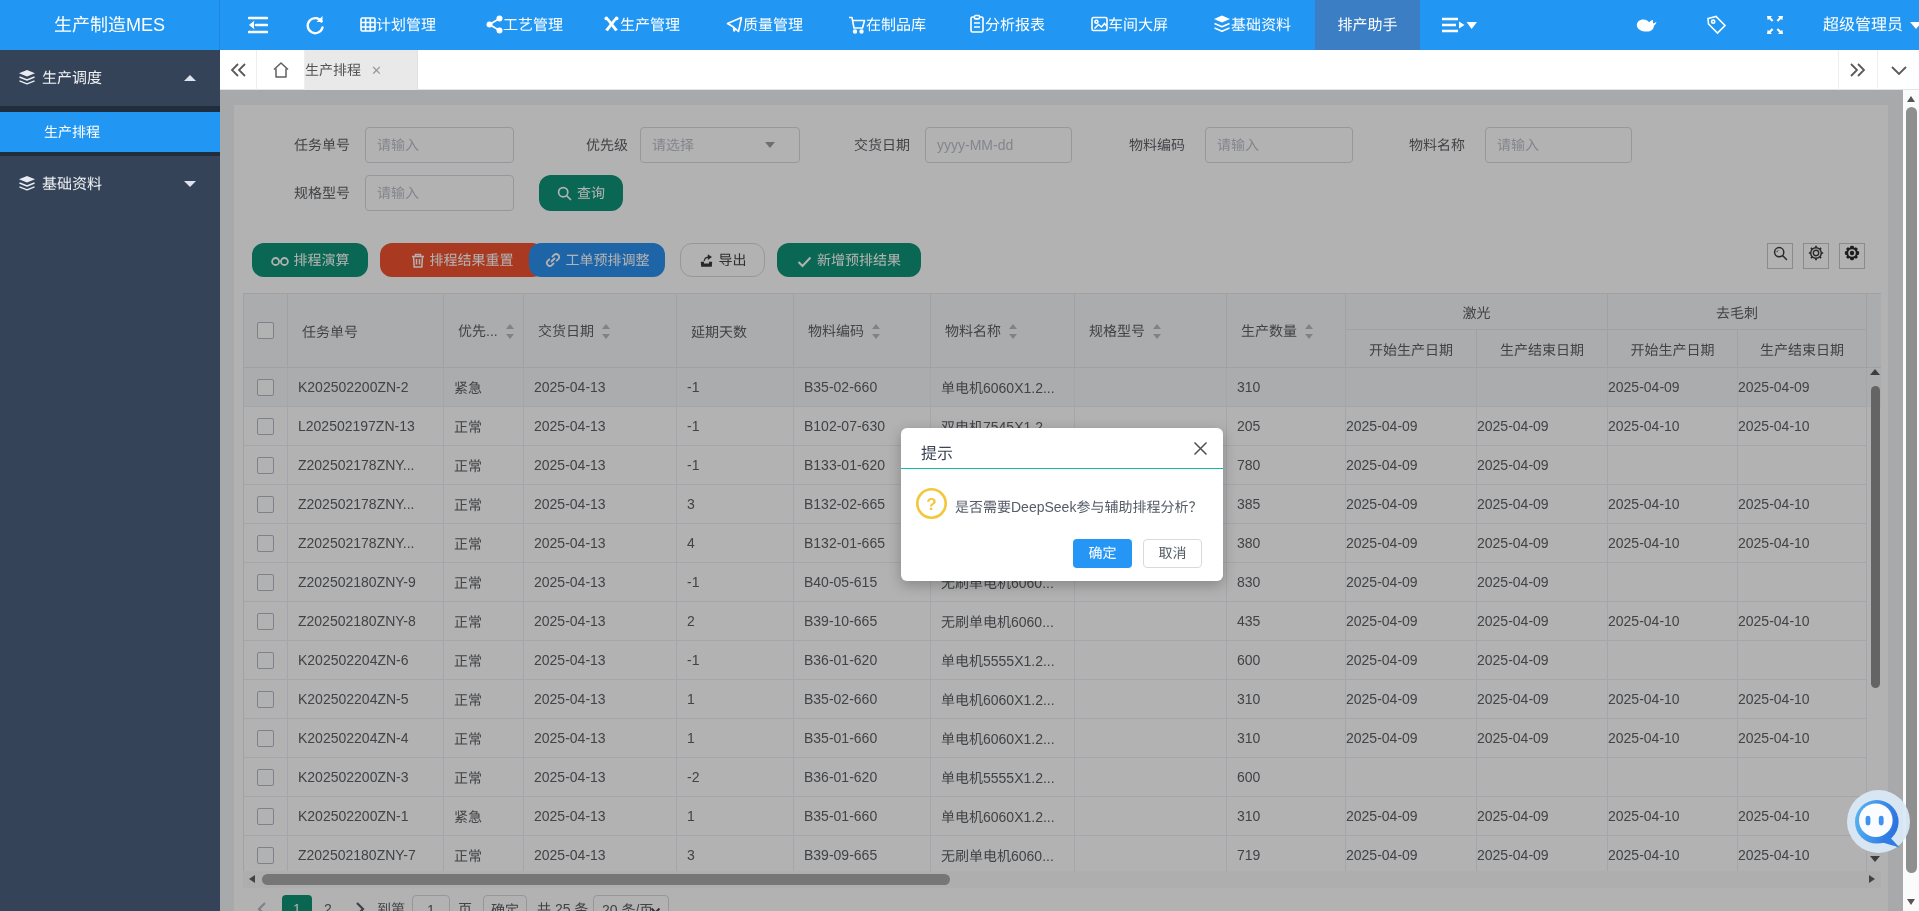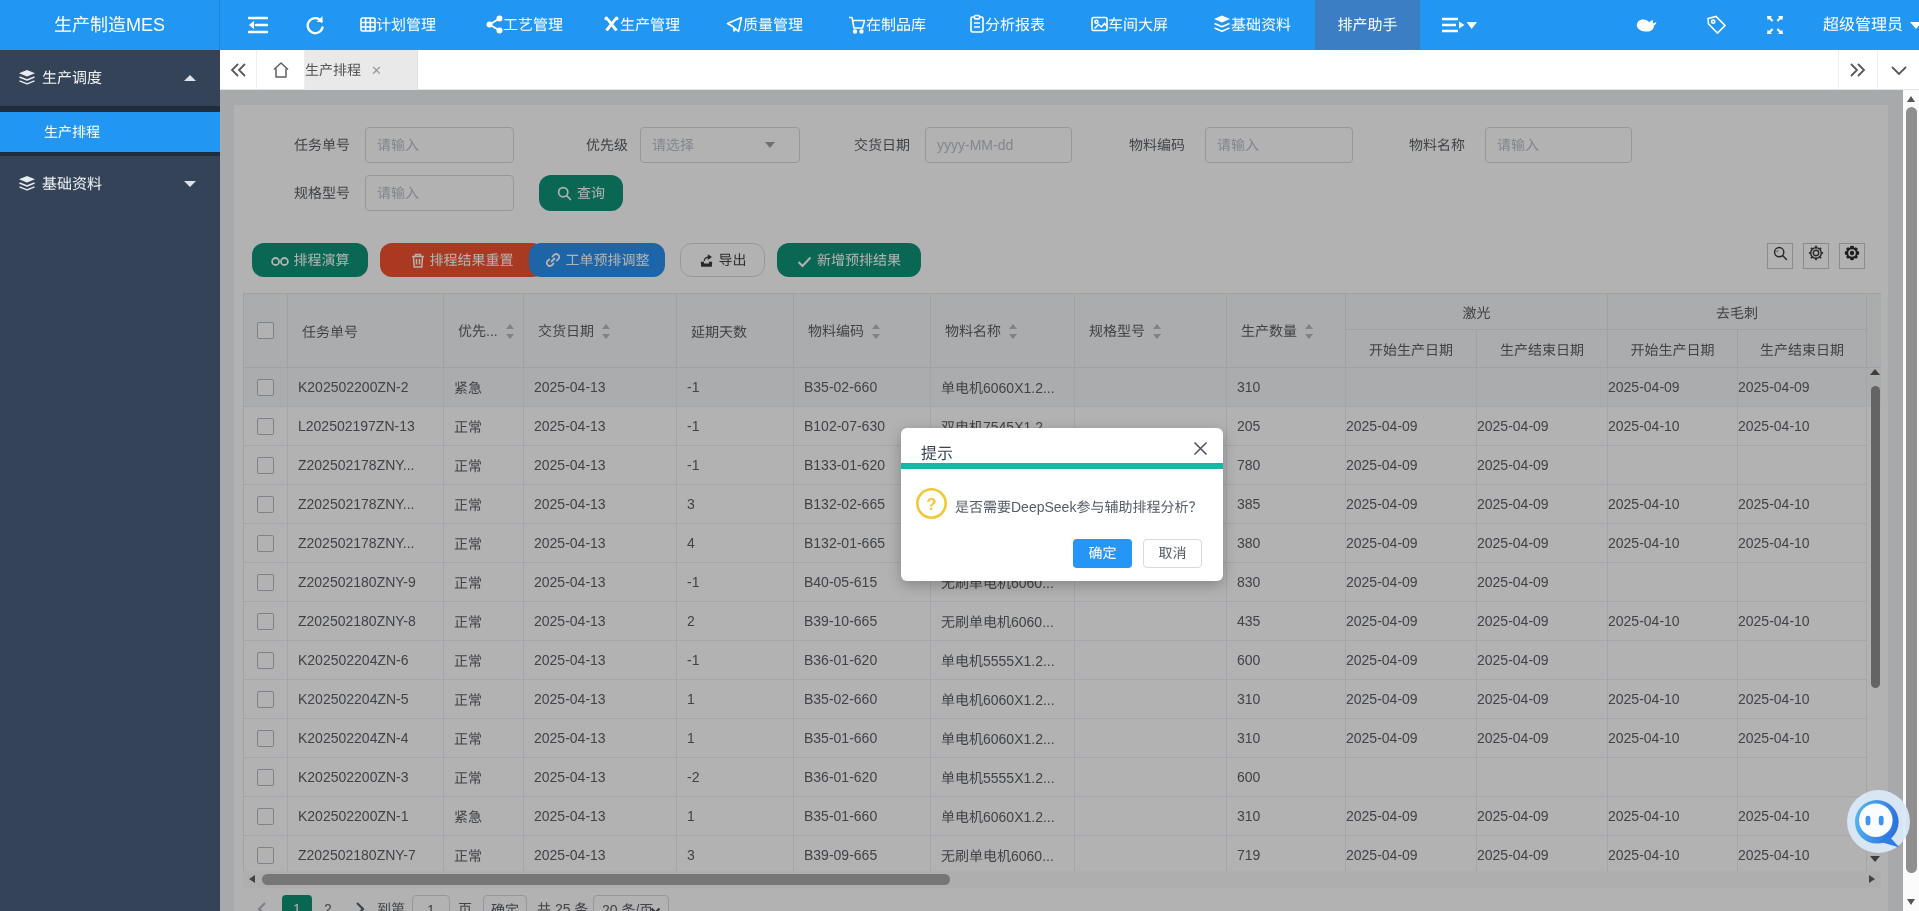--- a/index.html
+++ b/index.html
@@ -61,21 +61,21 @@
 .hsb .thumb{position:absolute;left:19px;top:3px;width:688px;height:11px;border-radius:6px;background:#a9a9a9}
 .vsb{position:absolute;left:1651px;top:204px;width:10px;height:577px}
 .vsb .thumb{position:absolute;left:0;top:92px;width:9px;height:302px;border-radius:5px;background:#909090}
 .tri{position:absolute;width:0;height:0}
 
 .pg{position:absolute;top:805px;height:28px;font-size:14px;color:#5d6166;line-height:28px}
 .pgbox{border:1px solid #d5d9e0;border-radius:4px;background:#fff;text-align:center}
 
 #mask{position:absolute;left:0;top:0;width:1683px;height:821px;background:rgba(0,0,0,0.30);z-index:10}
 #modal{position:absolute;left:681px;top:338px;width:322px;height:153px;background:#fff;border-radius:6px;box-shadow:0 4px 14px rgba(0,0,0,0.25);z-index:20;font-size:14px}
-#modal .hd{position:absolute;left:0;top:0;right:0;height:41px;border-bottom:6px solid #14b8a6;border-radius:6px 6px 0 0}
+#modal .hd{position:absolute;left:0;top:0;right:0;height:41px;border-bottom:1px solid #14b8a6;border-radius:6px 6px 0 0}
 #modal .hd .t{position:absolute;left:20px;top:12px;font-size:16px;color:#3c4353}
 #modal .hd .x{position:absolute;right:15px;top:13px;width:15px;height:15px;line-height:0}
 #modal .msg{position:absolute;left:54px;top:68px;font-size:14px;color:#555c68}
 #mbtn1{position:absolute;left:172px;top:111px;width:59px;height:29px;border-radius:4px;background:#2596f6;color:#fff;text-align:center;line-height:29px}
 #mbtn2{position:absolute;left:242px;top:111px;width:59px;height:29px;border-radius:4px;background:#fff;border:1px solid #d7dbe0;color:#545b66;text-align:center;line-height:27px}
 
 #psb{position:absolute;left:1903px;top:90px;width:16px;height:821px;background:#fbfbfb;z-index:35}
 #psb .thumb{position:absolute;left:3px;top:17px;width:11px;height:766px;border-radius:6px;background:#8f8f8f}
 
 #chat{position:absolute;left:1847px;top:790px;width:63px;height:63px;z-index:50}

